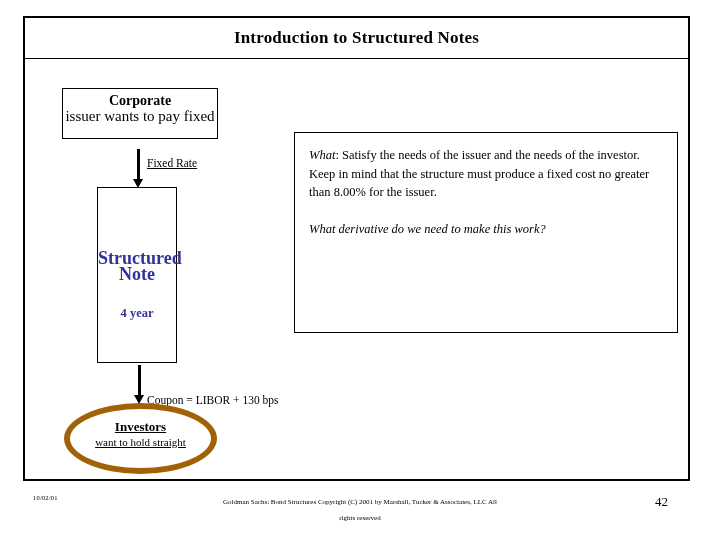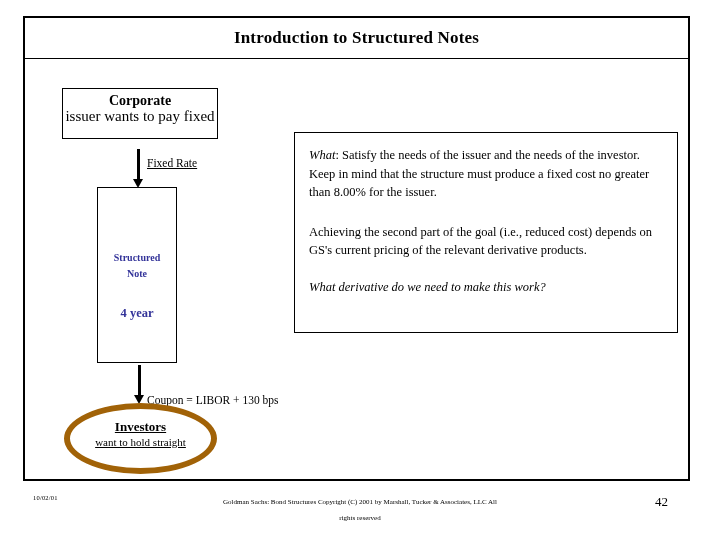--- a/index.html
+++ b/index.html
@@ -116,21 +116,21 @@
     border: 1px solid #000000;
     box-sizing: border-box;
     text-align: center;
     color: #333399;
   }
   #sn-name {
     position: absolute;
     left: 0;
     right: 0;
     top: 62px;
-    font-size: 10px;
+    font-size: 18px;
     font-weight: bold;
     line-height: 16px;
   }
   #sn-term {
     position: absolute;
     left: 0;
     right: 0;
     top: 118px;
     font-size: 12.5px;
     font-weight: bold;
@@ -240,21 +240,20 @@
 
   <div id="investors-ellipse">
     <div id="investors-title">Investors</div>
     <div id="investors-sub">
       <div>want to hold straight</div>
     </div>
   </div>
 
   <div id="info-box">
     <p class="info-para"><span class="goal-word">What</span><span>:  Satisfy the needs of the issuer and the needs of the investor.  Keep in mind that the structure must produce a fixed cost no greater than 8.00% for the issuer.</span></p>
-    <p class="info-para" id="info-achieving">Achieving the second part of the goal (i.e., reduced cost) depends on GS's current pricing of the relevant derivative products.</p>
     <p class="info-para" id="info-question">What derivative do we need to make this work?</p>
   </div>
 
 </div>
 
 <div id="footer-date">10/02/01</div>
 <div id="footer-credit">Goldman Sachs: Bond Structures   Copyright (C) 2001 by Marshall, Tucker &amp; Associates, LLC  All rights reserved</div>
 <div id="footer-pagenum">42</div>
 
 </body></html>

